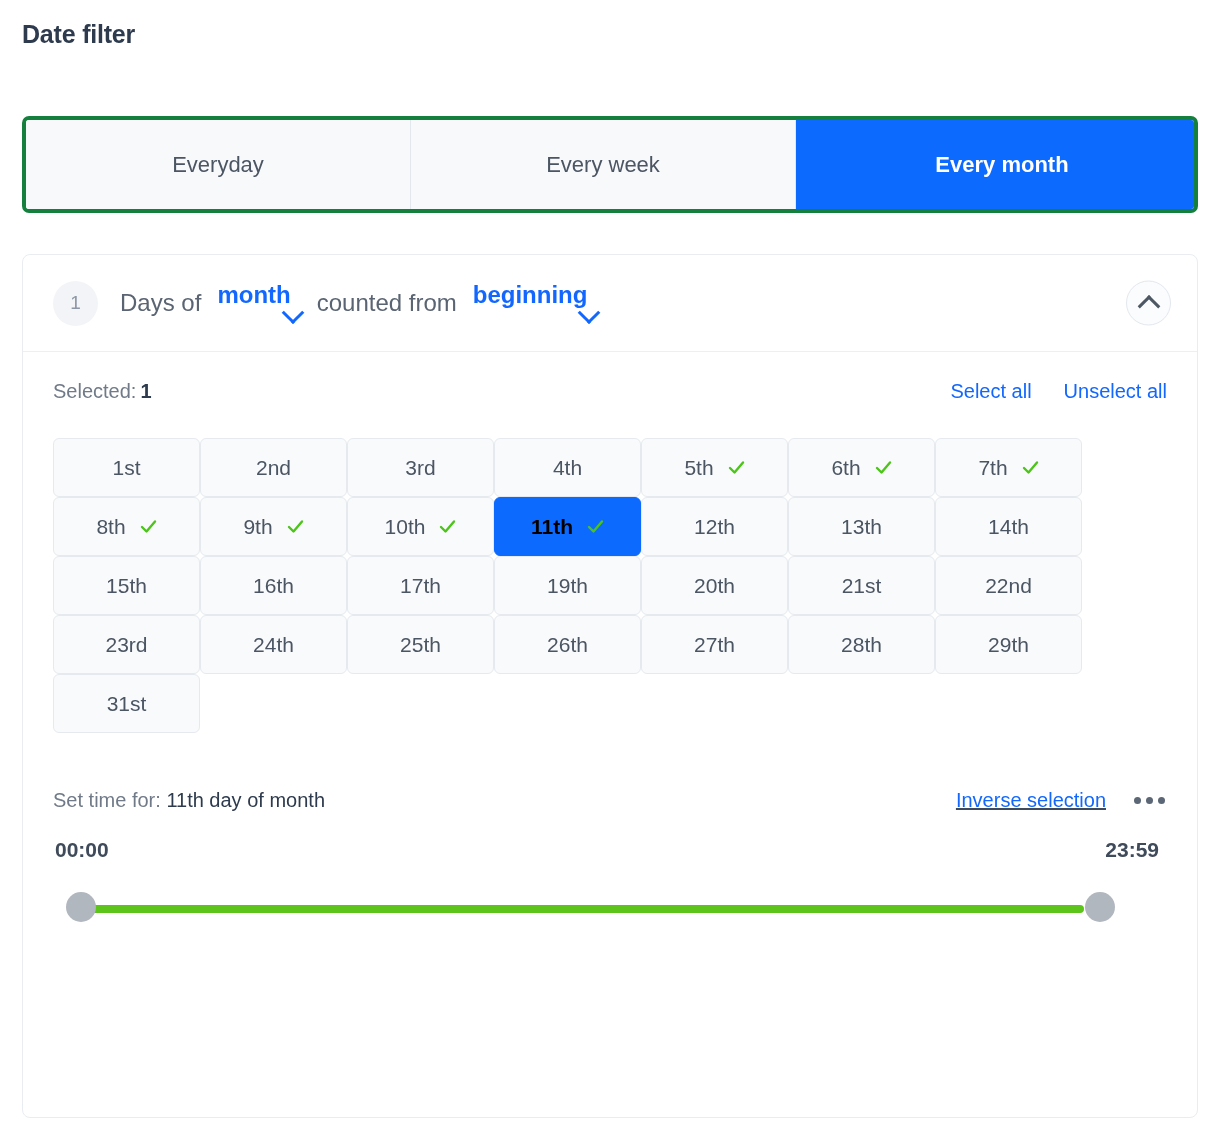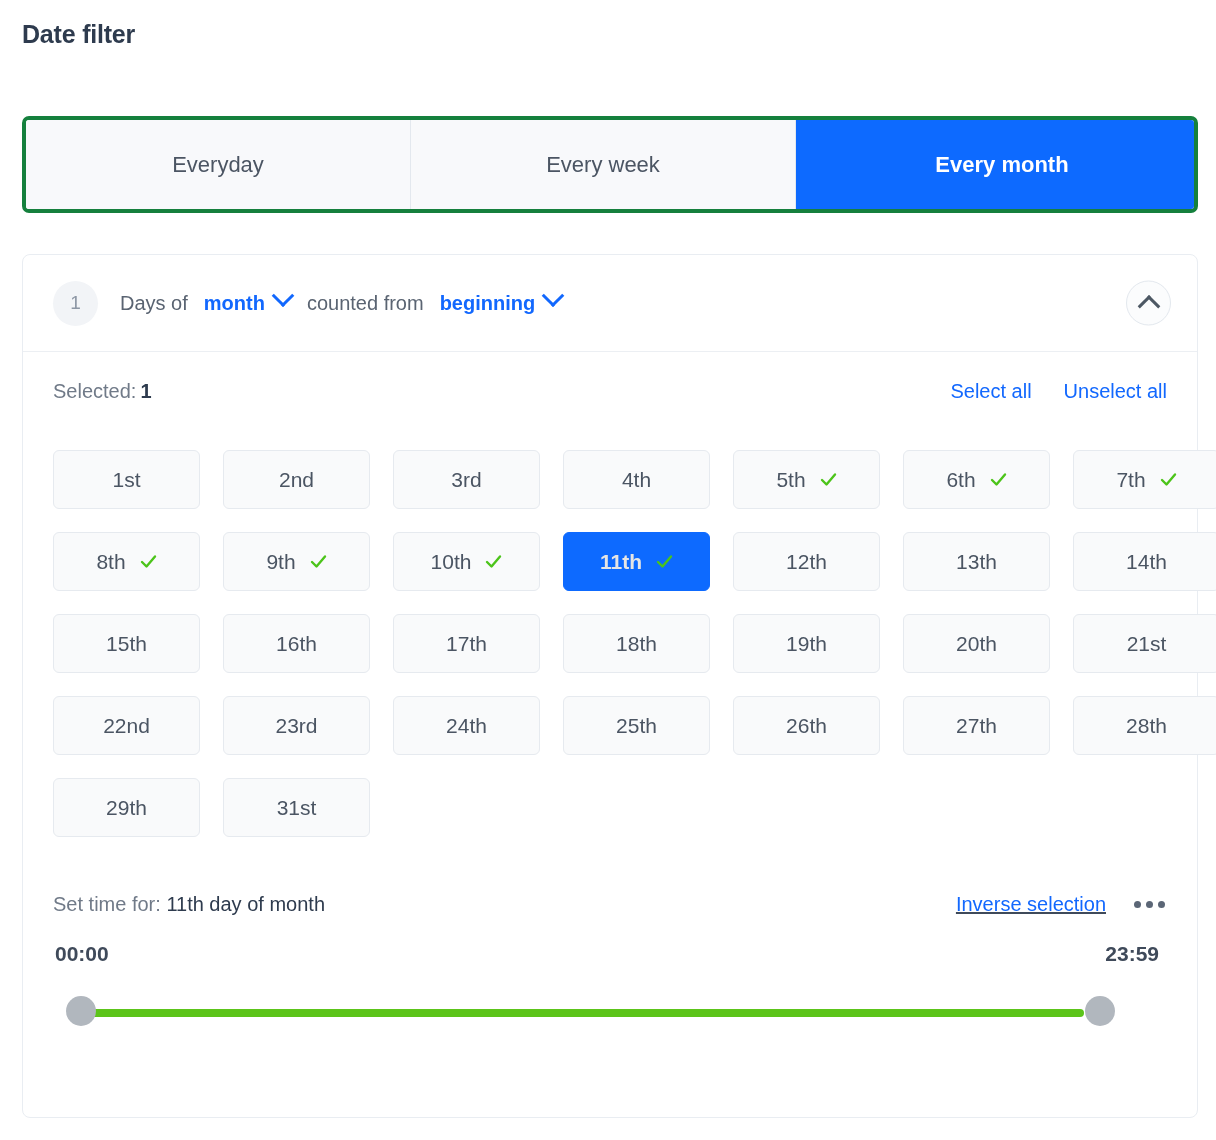--- a/index.html
+++ b/index.html
@@ -99,32 +99,33 @@
     display: flex;
     align-items: center;
     justify-content: center;
     font-size: 19px;
     flex: none;
   }
   .head-text {
     margin-left: 22px;
     display: flex;
     align-items: center;
-    font-size: 20px;
+    font-size: 24px;
     color: #5a6472;
     white-space: nowrap;
   }
   .head-text .gray { color: #5a6472; }
   .dropdown {
     display: inline-flex;
-    align-items: flex-start;
+    align-items: flex-end;
     color: #1268fe;
     font-weight: bold;
     cursor: pointer;
     margin: 0 6px;
+    flex-direction: column;
   }
   .dropdown .lbl { margin-right: 10px; }
   .chev {
     display: inline-block;
     width: 13px;
     height: 13px;
     border-right: 3px solid #1268fe;
     border-bottom: 3px solid #1268fe;
     transform: rotate(45deg) translate(-3px,-3px);
   }
@@ -157,56 +158,56 @@
   
   .card-body {
     padding: 28px 30px 0 30px;
   }
 
   .sel-row {
     display: flex;
     align-items: baseline;
     justify-content: space-between;
     height: 30px;
-    margin-bottom: 40px;
+    margin-bottom: 28px;
   }
   .sel-left { font-size: 20px; color: #707a88; }
   .sel-left b { color: #2e3b4e; font-weight: bold; margin-left: 4px; }
   .sel-right { display: flex; align-items: baseline; }
   .link {
     color: #1268fe;
     font-size: 20px;
     cursor: pointer;
     margin-left: 32px;
   }
 
   
   .grid {
     display: grid;
     grid-template-columns: repeat(7, 147px);
-    gap: 23px;
+    gap: 0;
   }
   .day {
     height: 59px;
     border: 1px solid #e6eaef;
     border-radius: 6px;
     background: #f9fafb;
     display: flex;
     align-items: center;
     justify-content: center;
     gap: 14px;
     font-size: 21px;
     color: #4b5563;
     cursor: pointer;
     box-sizing: border-box;
   }
   .day.active {
     background: #0d6aff;
     border-color: #0d6aff;
-    color: #e5e5e5;
+    color: #000000;
     font-weight: bold;
   }
   .tick {
     width: 17px;
     height: 17px;
     flex: none;
     display: inline-block;
   }
   .tick svg { display: block; }
 
@@ -403,23 +404,20 @@
           <div class="day">
             <span>15th</span>
           </div>
           <div class="day">
             <span>16th</span>
           </div>
           <div class="day">
             <span>17th</span>
           </div>
           <div class="day">
-            <span>18th</span>
-          </div>
-          <div class="day">
             <span>19th</span>
           </div>
           <div class="day">
             <span>20th</span>
           </div>
           <div class="day">
             <span>21st</span>
           </div>
           <div class="day">
             <span>22nd</span>

